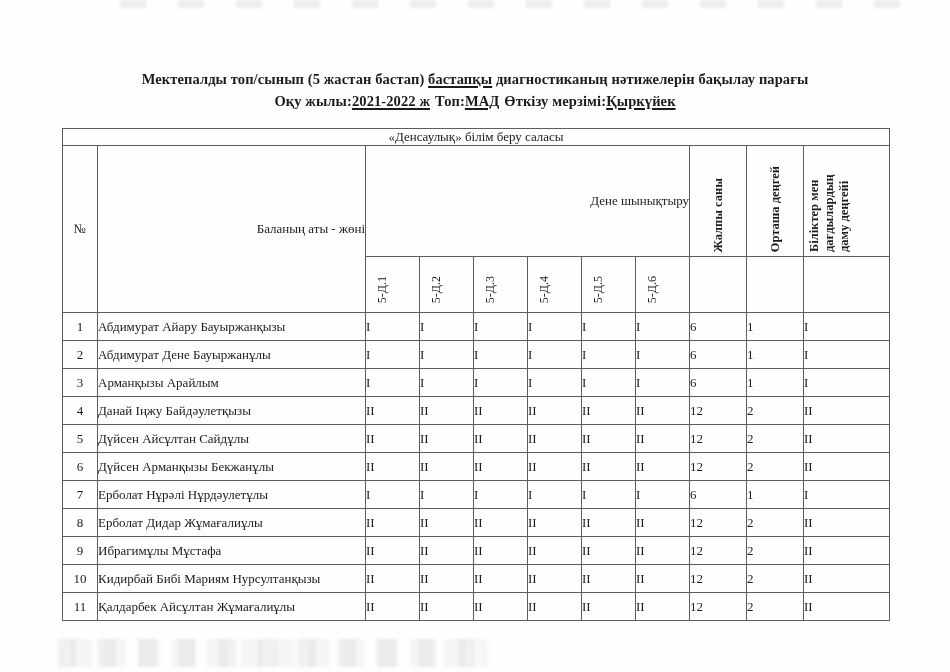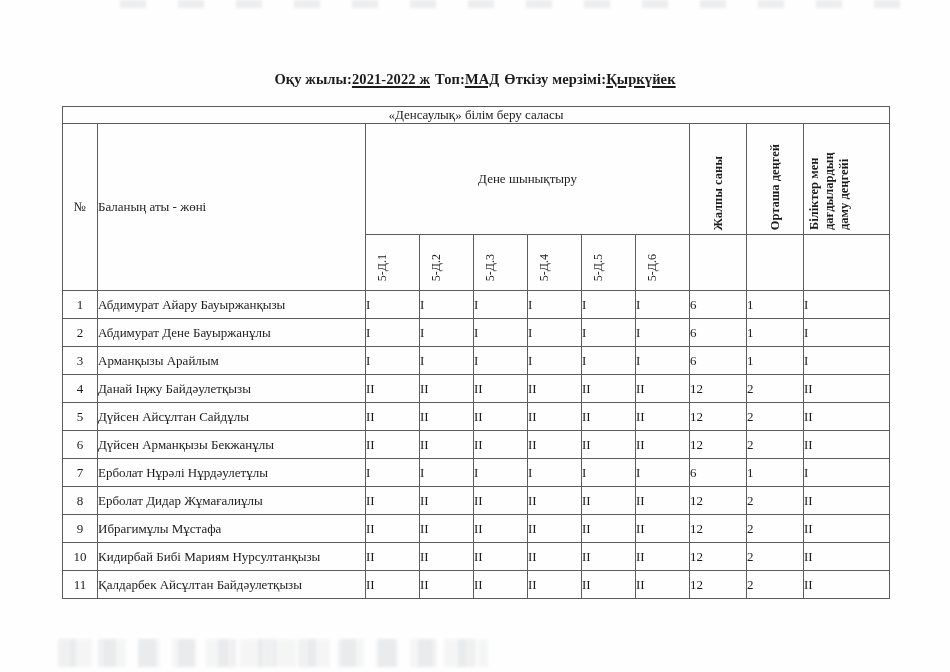--- a/index.html
+++ b/index.html
@@ -67,27 +67,27 @@
     margin-left: 8px;
   }
   th.col-no {
     font-weight: bold;
     text-align: center;
     vertical-align: middle;
     font-size: 13px;
   }
   th.col-name {
     font-weight: bold;
-    text-align: left;
+    text-align: right;
     vertical-align: middle;
     font-size: 13.5px;
   }
   th.col-group {
     font-weight: bold;
-    text-align: center;
+    text-align: right;
     vertical-align: middle;
     padding-left: 8px;
     font-size: 13.5px;
     height: 109px;
   }
   th.rot {
     vertical-align: bottom;
     text-align: center;
     padding-bottom: 5px;
   }
@@ -116,20 +116,21 @@
 </style>
 </head>
 <body>
 
 <div class="page">
 
   <div class="noise noise-top"></div>
   <div class="noise noise-bottom"></div>
 
   <div class="title-block">
+    <div><span>Мектепалды топ/сынып (5 жастан бастап) </span><span class="u">бастапқы</span><span> диагностиканың нәтижелерін бақылау парағы</span></div>
     <div><span>Оқу жылы:</span><span class="u u-pad">2021-2022 ж</span><span class="sep">Топ:</span><span class="u u-pad">МАД</span><span class="sep">Өткізу мерзімі:</span><span class="u">Қыркүйек</span></div>
   </div>
 
   <table class="diag">
     <colgroup>
       <col style="width:35px">
       <col style="width:268px">
       <col style="width:54px">
         <col style="width:54px">
         <col style="width:54px">
@@ -300,21 +301,21 @@
     <td class="c-mark">II</td>
     <td class="c-mark">II</td>
     <td class="c-mark">II</td>
     <td class="c-mark">12</td>
     <td class="c-mark">2</td>
     <td class="c-mark">II</td>
   </tr>
 
   <tr>
     <td class="c-no">11</td>
-    <td class="c-name">Қалдарбек Айсұлтан Байдәулетқызы</td>
+    <td class="c-name">Қалдарбек Айсұлтан Жұмағалиұлы</td>
     <td class="c-mark">II</td>
     <td class="c-mark">II</td>
     <td class="c-mark">II</td>
     <td class="c-mark">II</td>
     <td class="c-mark">II</td>
     <td class="c-mark">II</td>
     <td class="c-mark">12</td>
     <td class="c-mark">2</td>
     <td class="c-mark">II</td>
   </tr>

